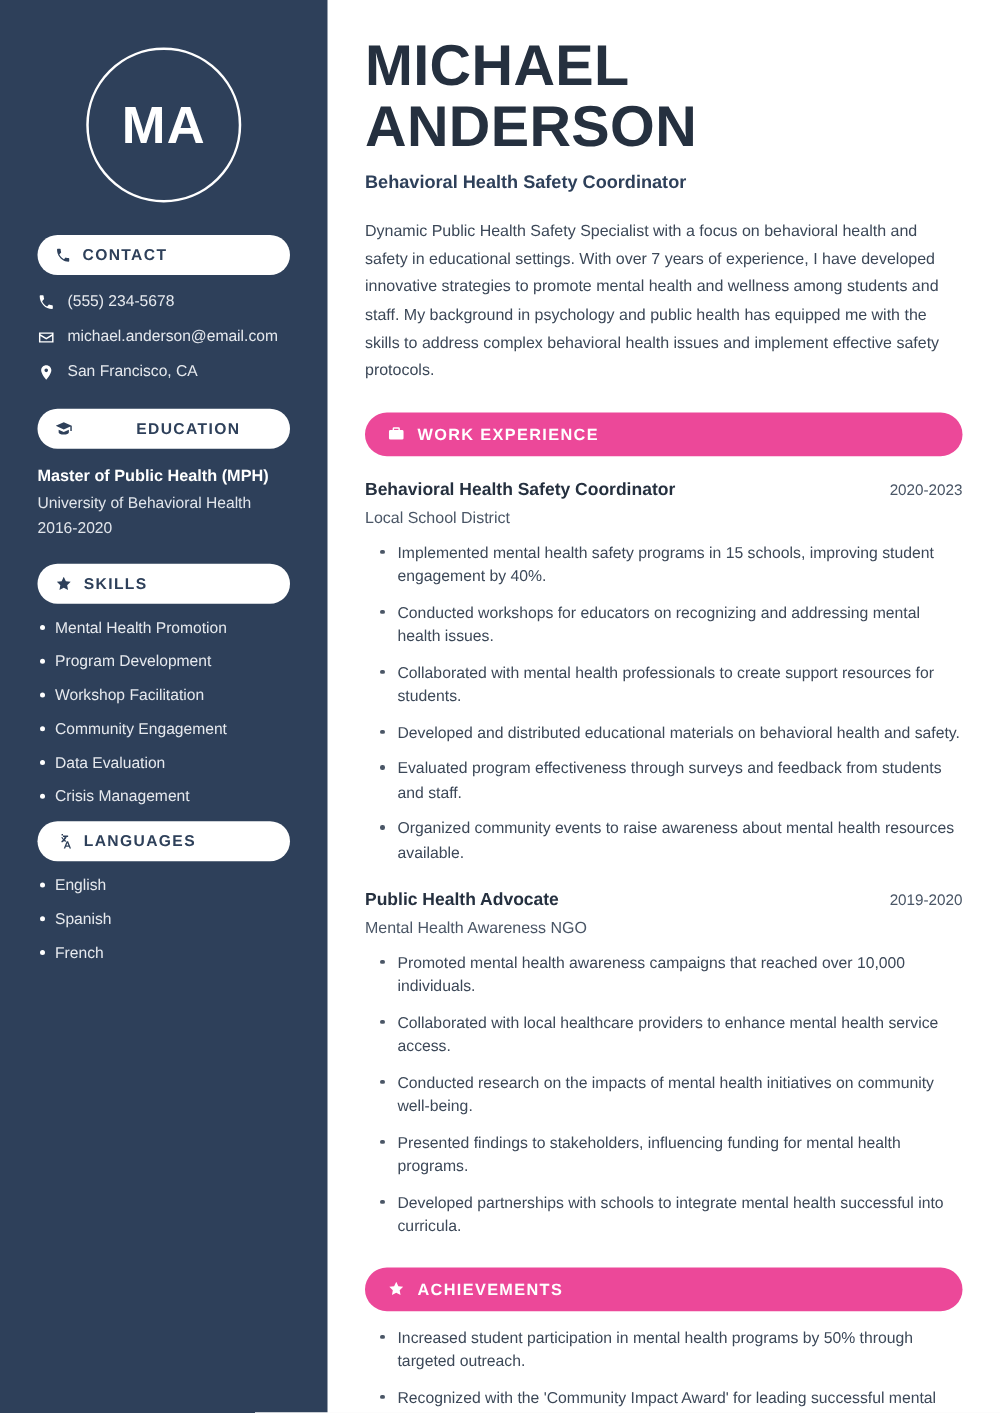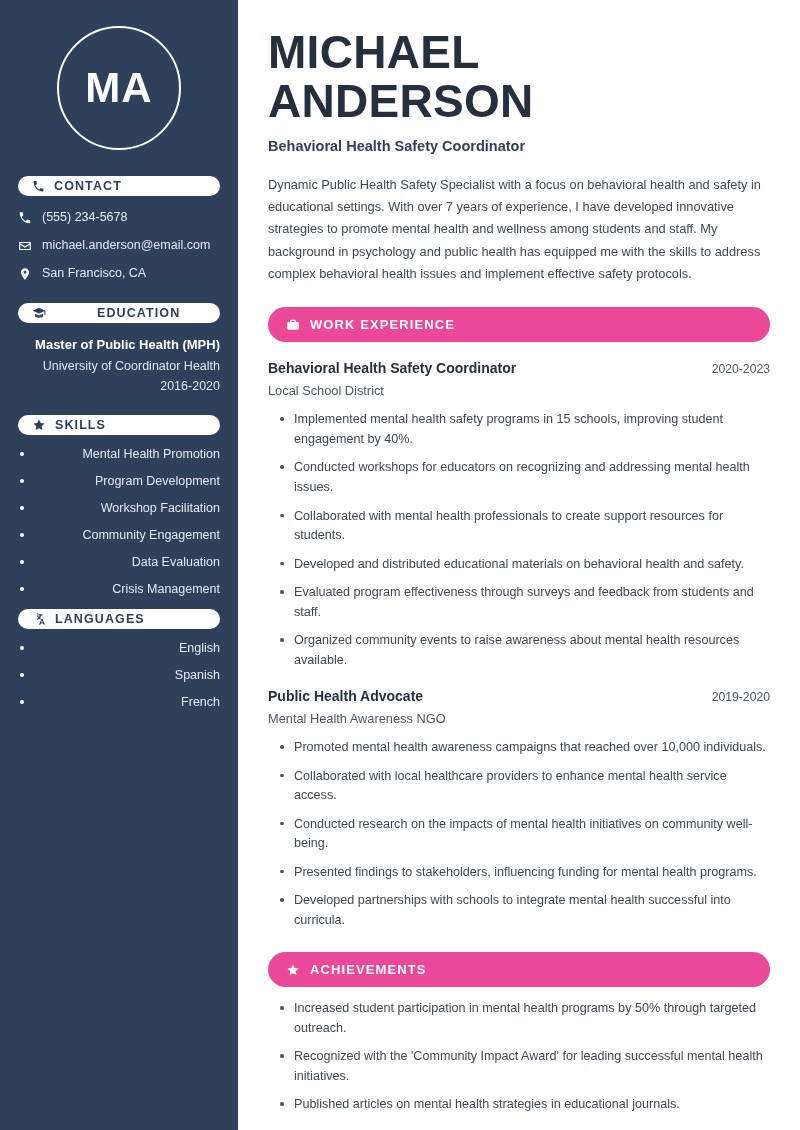--- a/index.html
+++ b/index.html
@@ -20,23 +20,22 @@
     background: #ffffff;
     display: flex;
     overflow: hidden;
   }
   
   .sidebar {
     width: 238px;
     min-width: 238px;
     background: #2e405a;
     color: #ffffff;
-    padding: 0;
+    padding: 12px;
     position: relative;
-    text-align: right;
   }
   .avatar-wrap {
     display: flex;
     justify-content: center;
     margin-top: 26px;
   }
   .avatar {
     width: 120px;
     height: 120px;
     border-radius: 50%;
@@ -47,21 +46,21 @@
     font-size: 42px;
     font-weight: bold;
     letter-spacing: 1px;
     color: #ffffff;
   }
   .pill {
     margin: 0 18px;
     background: #ffffff;
     color: #2e405a;
     border-radius: 16px;
-    height: 20px;
+    height: 32px;
     display: flex;
     align-items: center;
     padding: 0 14px;
     font-size: 12.5px;
     font-weight: bold;
     letter-spacing: 1.1px;
   }
   .pill .pill-icon {
     margin-right: 9px;
     display: flex;
@@ -278,21 +277,21 @@
     <div class="pill education">
       <span class="pill-icon">
         <svg width="14" height="14" viewBox="0 0 24 24" fill="#2e405a">
             <path d="M12 3 1 8l11 5 9-4.1V15h2V8L12 3zM5 13.2V17c0 1.7 3.1 3 7 3s7-1.3 7-3v-3.8l-7 3.2-7-3.2z"></path>
           </svg>
       </span>
       <span>EDUCATION</span>
     </div>
     <div class="edu-block">
       <div class="edu-degree">Master of Public Health (MPH)</div>
-      <div class="edu-school">University of Coordinator Health</div>
+      <div class="edu-school">University of Behavioral Health</div>
       <div class="edu-years">2016-2020</div>
     </div>
 
     <div class="pill skills">
       <span class="pill-icon">
         <svg width="14" height="14" viewBox="0 0 24 24" fill="#2e405a">
             <path d="M12 2.5l2.9 6 6.6.9-4.8 4.6 1.2 6.5L12 17.4 6.1 20.5l1.2-6.5L2.5 9.4l6.6-.9 2.9-6z"></path>
           </svg>
       </span>
       <span>SKILLS</span>

